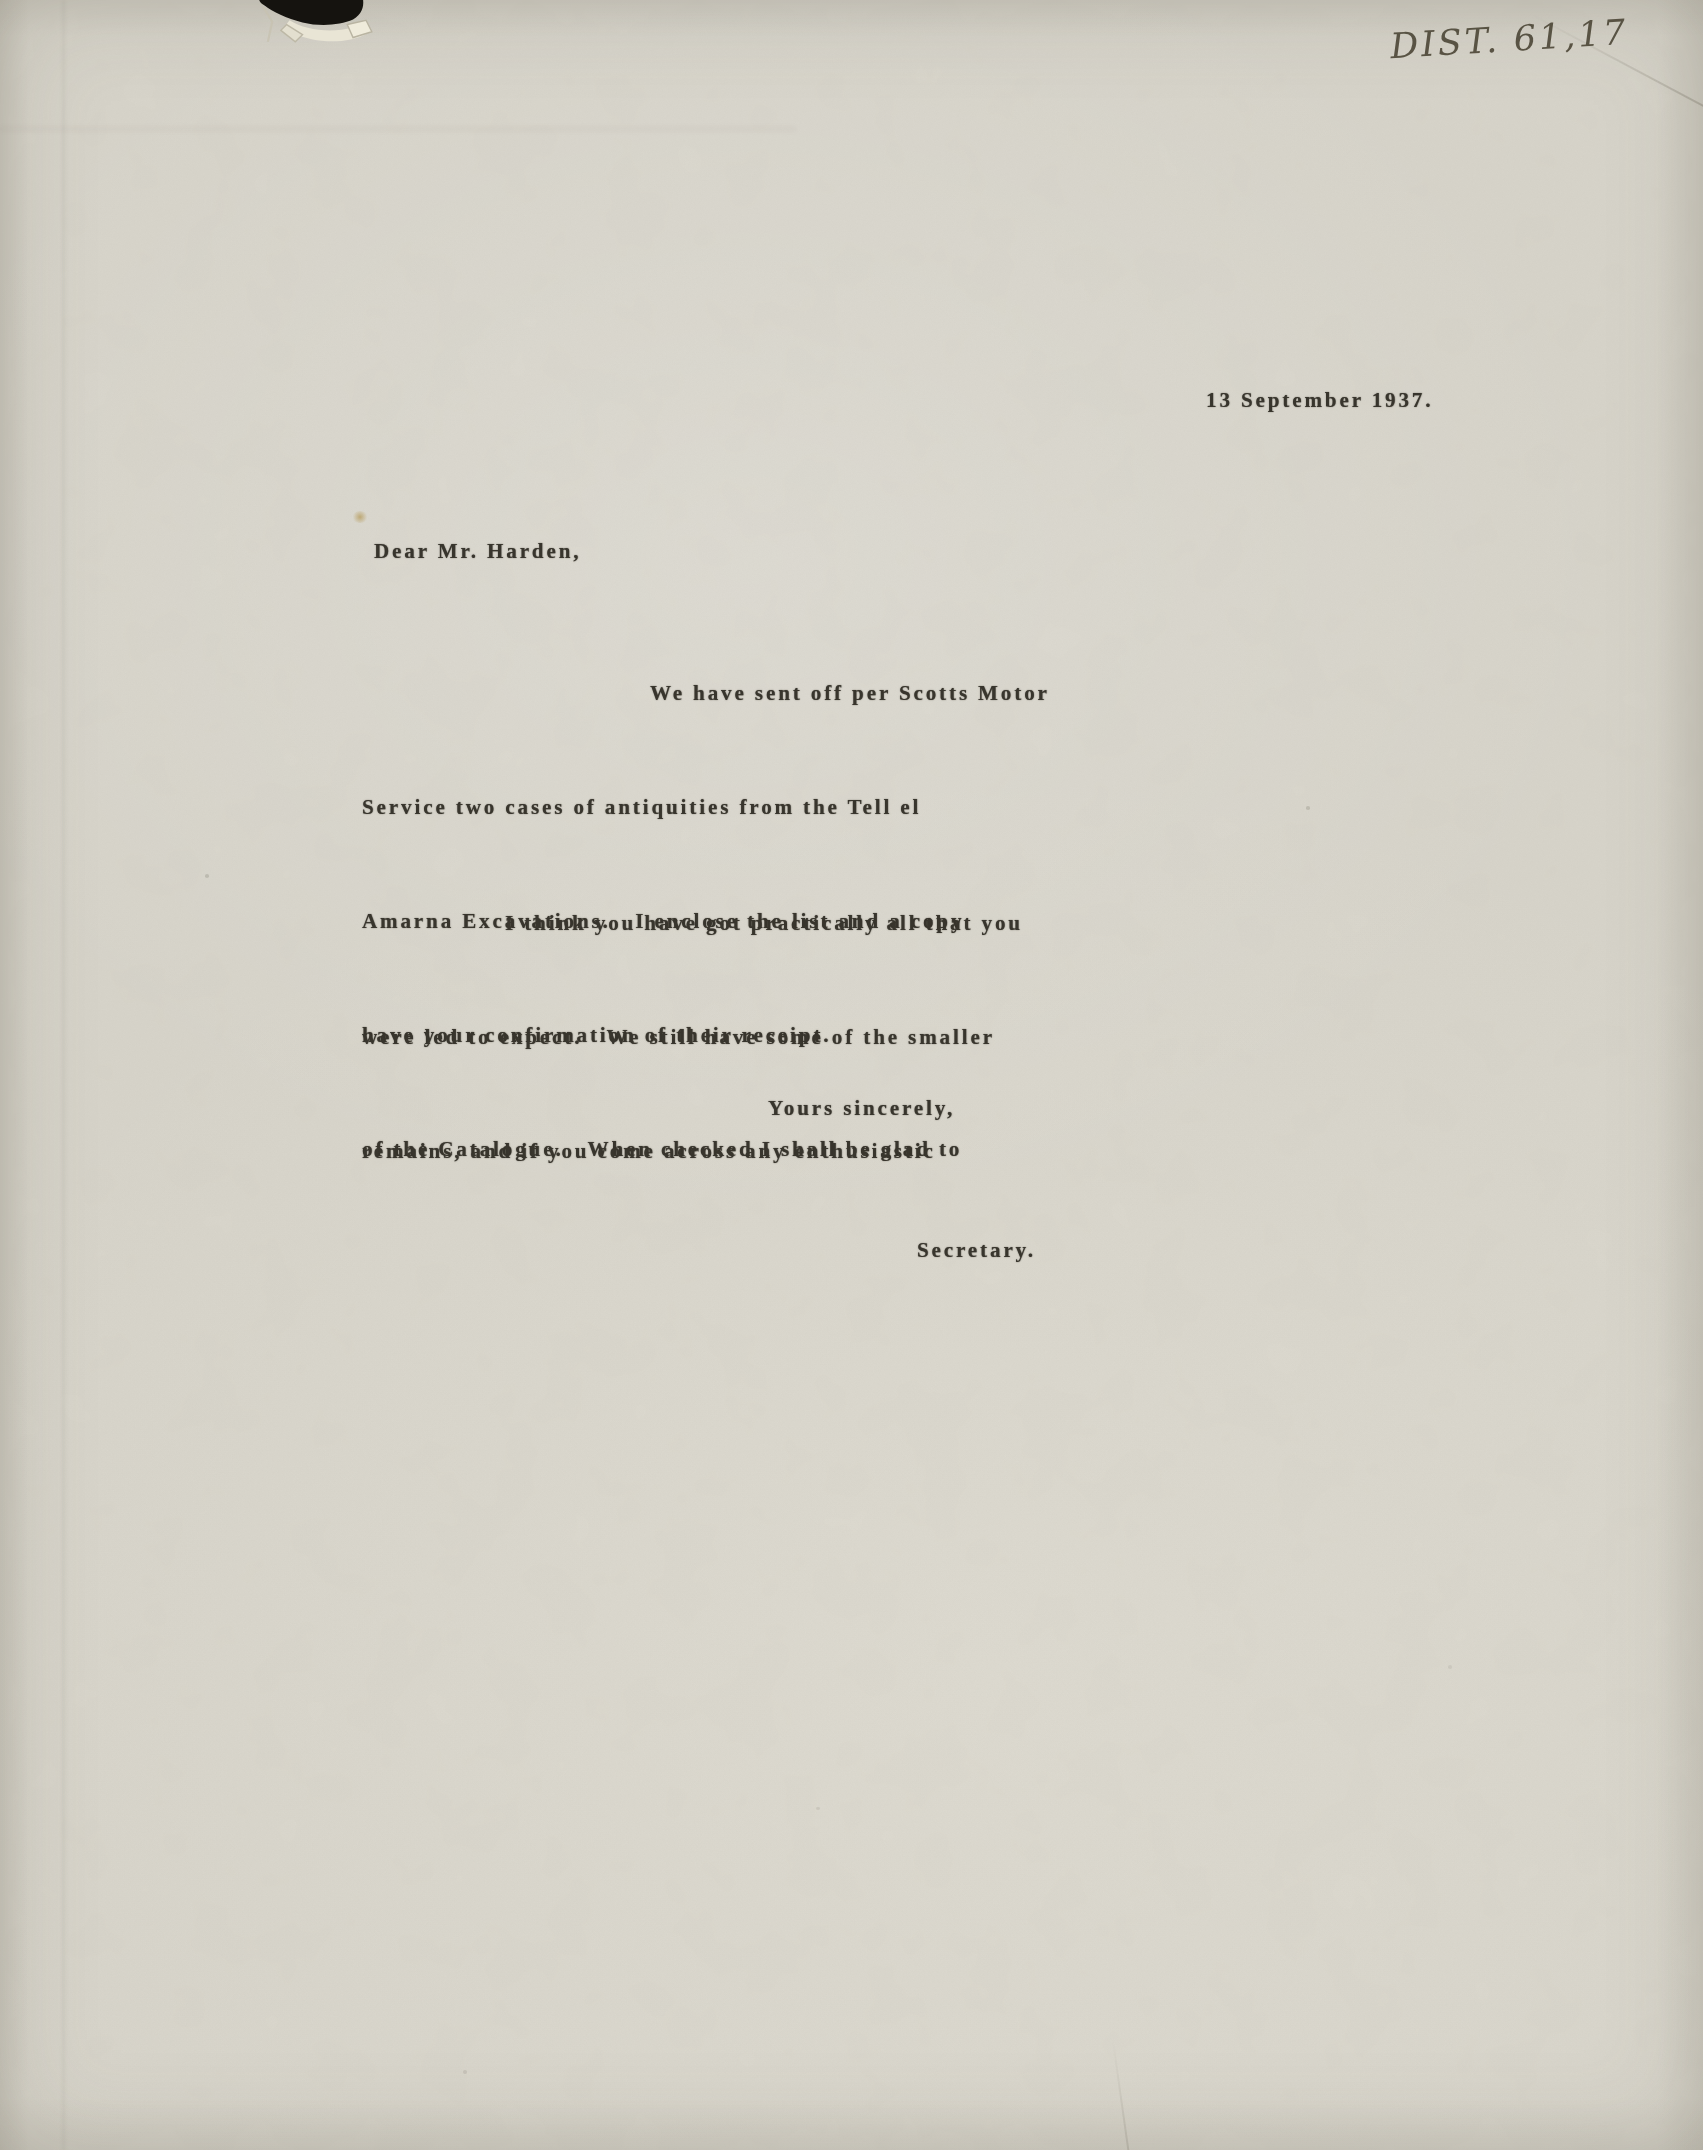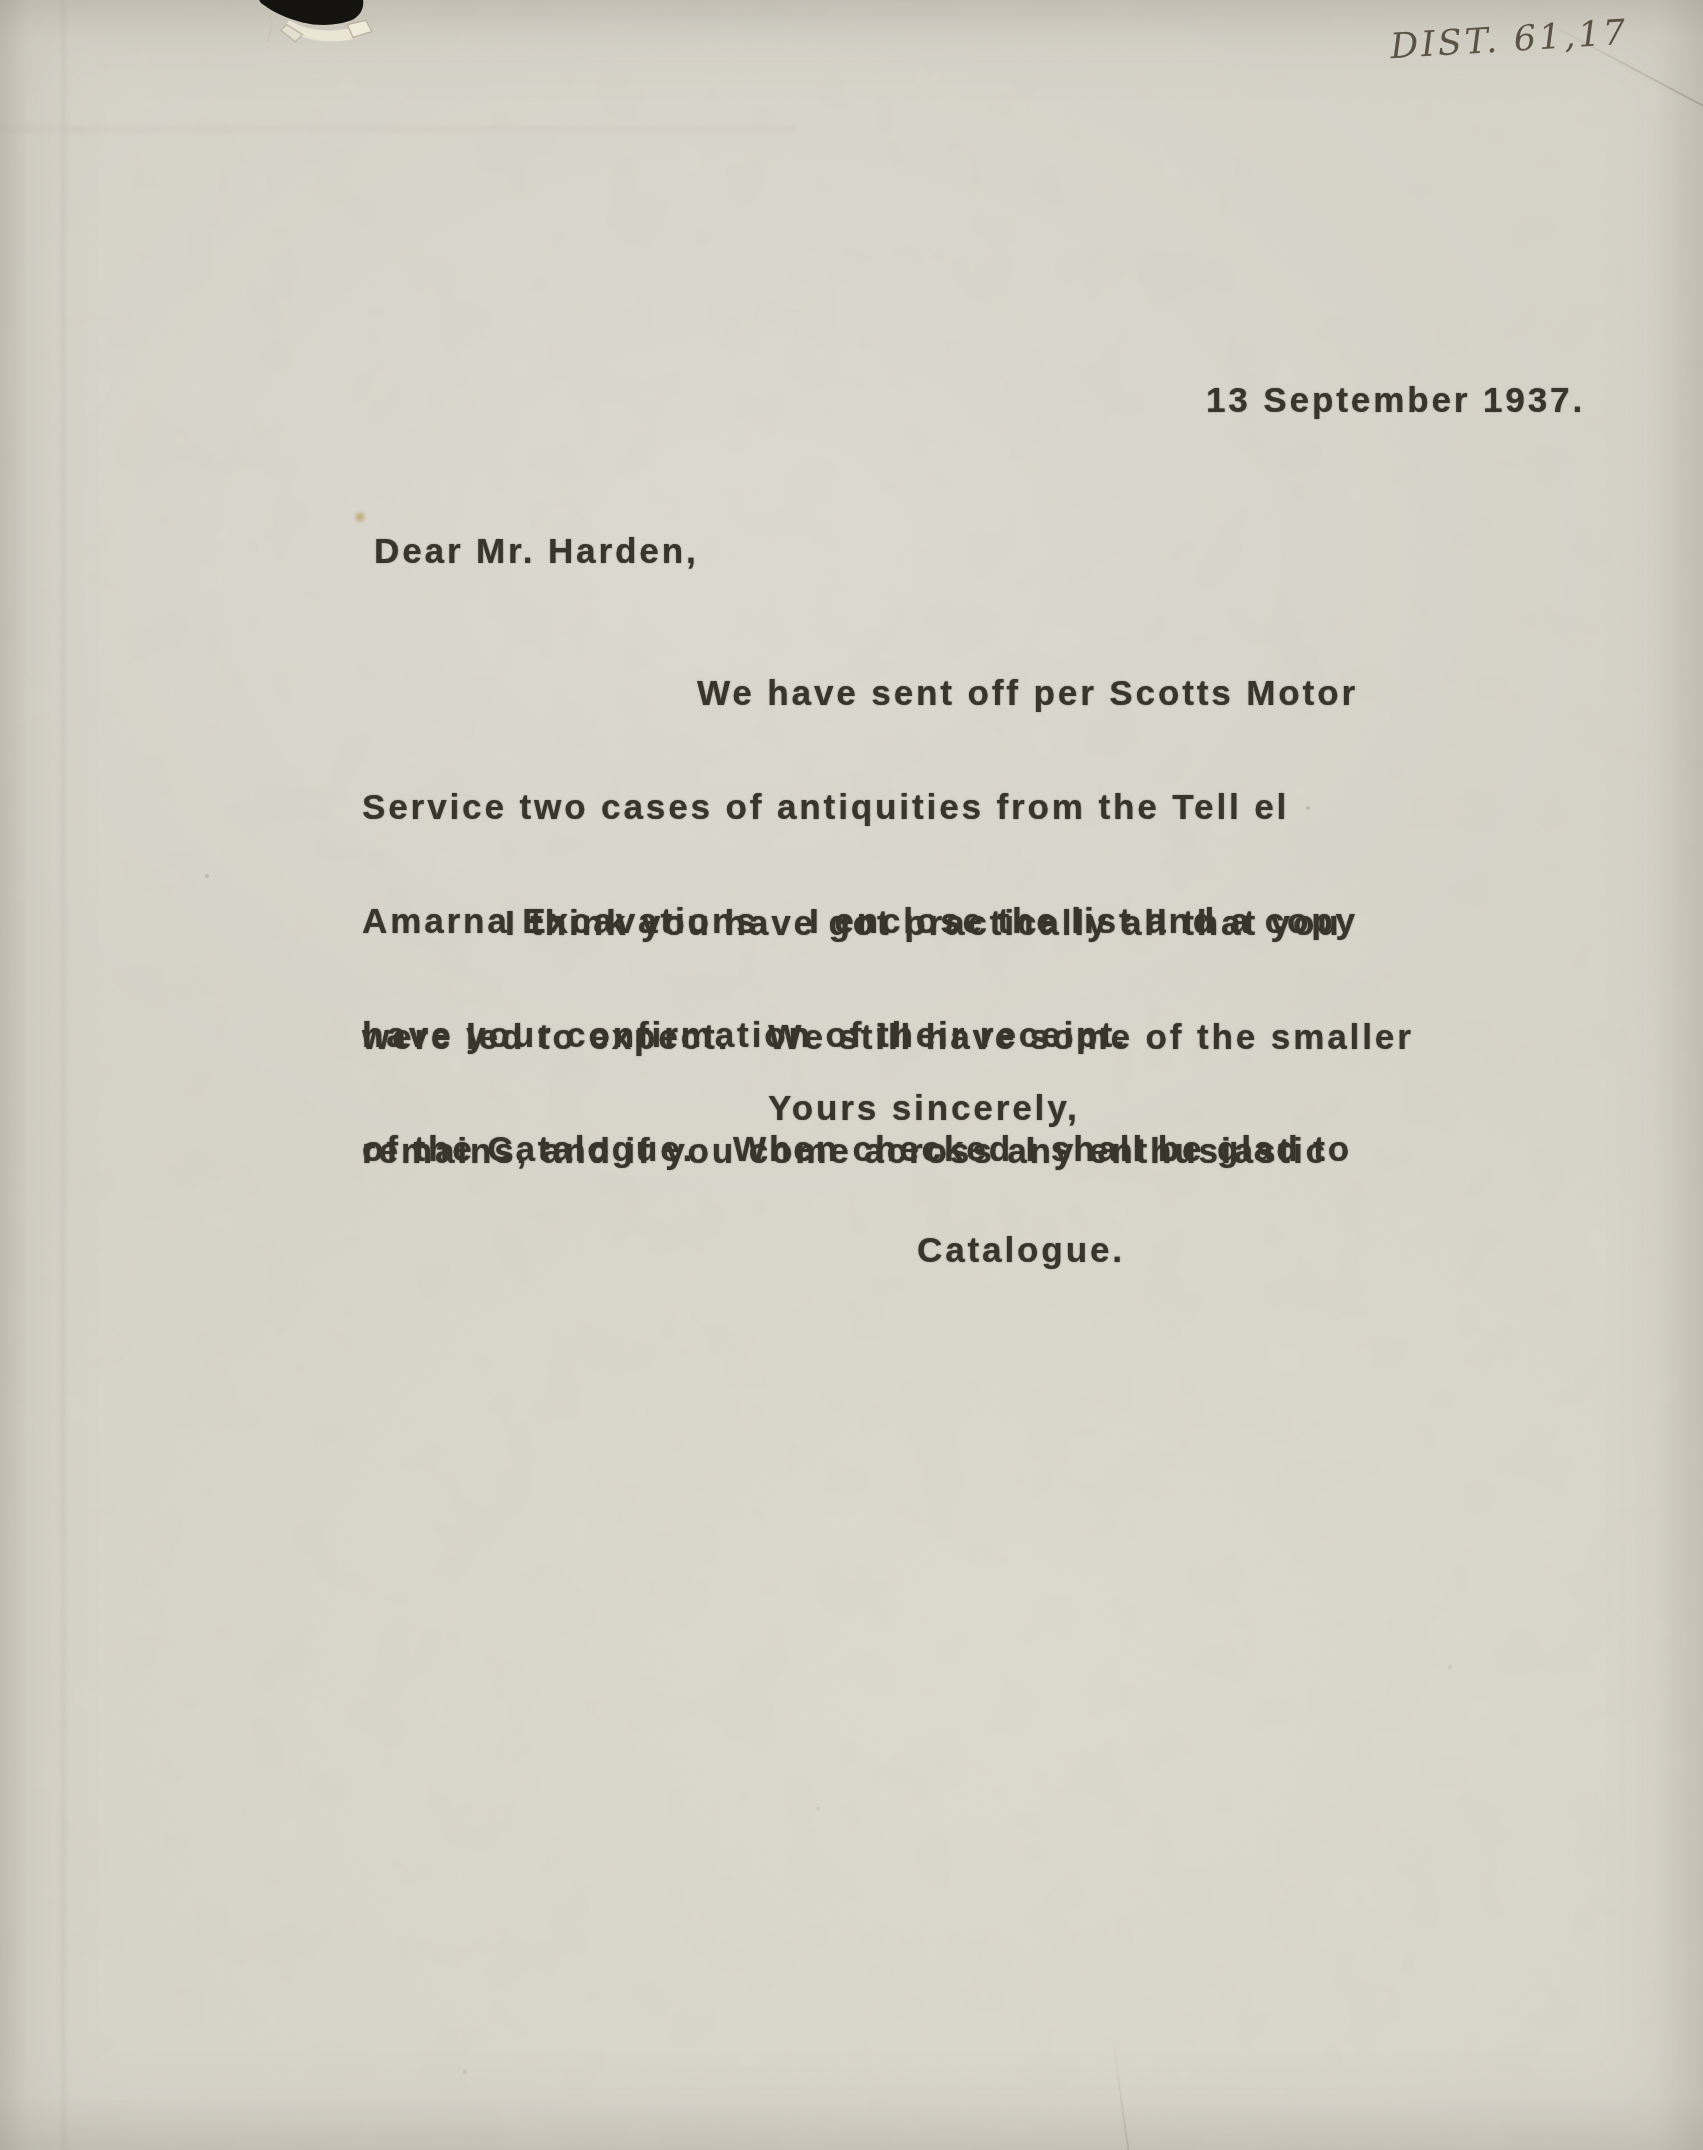--- a/index.html
+++ b/index.html
@@ -18,22 +18,22 @@
       radial-gradient(1230px 940px at 44% 26%, rgba(255,255,255,0.16), rgba(255,255,255,0) 72%),
       radial-gradient(1519px 1230px at 58% 78%, rgba(236,233,223,0.30), rgba(236,233,223,0) 75%),
       linear-gradient(90deg, rgba(110,105,90,0.14) 0px, rgba(110,105,90,0) 29px, rgba(110,105,90,0) 1657px, rgba(110,105,90,0.12) 1704px),
       linear-gradient(180deg, rgba(110,105,90,0.10) 0px, rgba(110,105,90,0) 36px, rgba(110,105,90,0) 2098px, rgba(110,105,90,0.10) 2151px),
       #d8d5cb;
     box-shadow: inset 0 0 101px rgba(95,90,75,0.20);
     font-family: "Liberation Mono", monospace;
   }
   .type {
     position: absolute;
-    font-family: Liberation Sans, sans-serif;
-    font-size: 35px;
+    font-family: Liberation Serif, serif;
+    font-size: 21px;
     line-height: 38px;
     font-weight: 700;
     letter-spacing: 2.9px;
     color: #38352d;
     text-shadow: 0 0 1.4px rgba(58,54,45,0.55), 0.4px 0.4px 0.7px rgba(58,54,45,0.35);
     white-space: pre;
   }
   .para .line { white-space: pre; }
   .indent-1 { padding-left: 288px; text-align: right; }
   .indent-2 { padding-left: 143px; }
@@ -172,16 +172,16 @@
   </div>
 
   <div class="type para para-2">
     <div class="line indent-2">I think you have got practically all that you</div>
     <div class="line">were led to expect.   We still have some of the smaller</div>
     <div class="line">remains, and if you come across any enthusiastic</div>
   </div>
 
   <div class="type closing">Yours sincerely,</div>
 
-  <div class="type signature">Catalogue.</div>
+  <div class="type signature">Secretary.</div>
 
 </div>
 
 
 </body></html>

